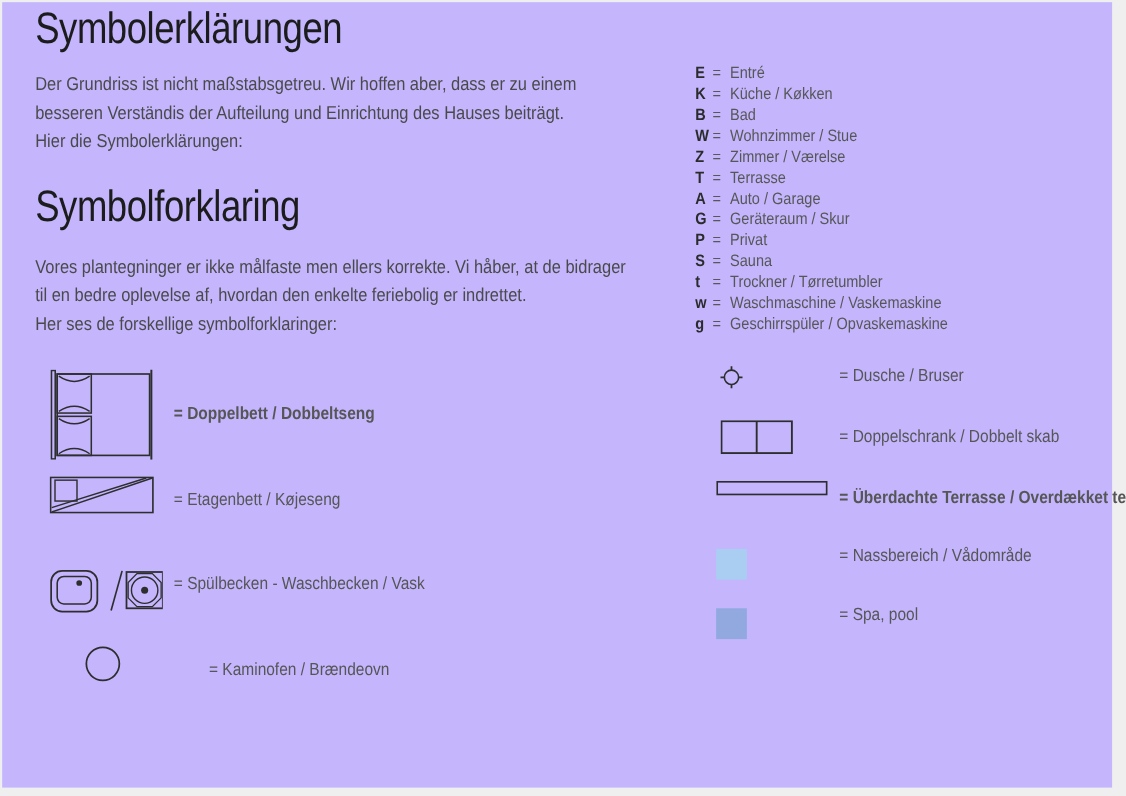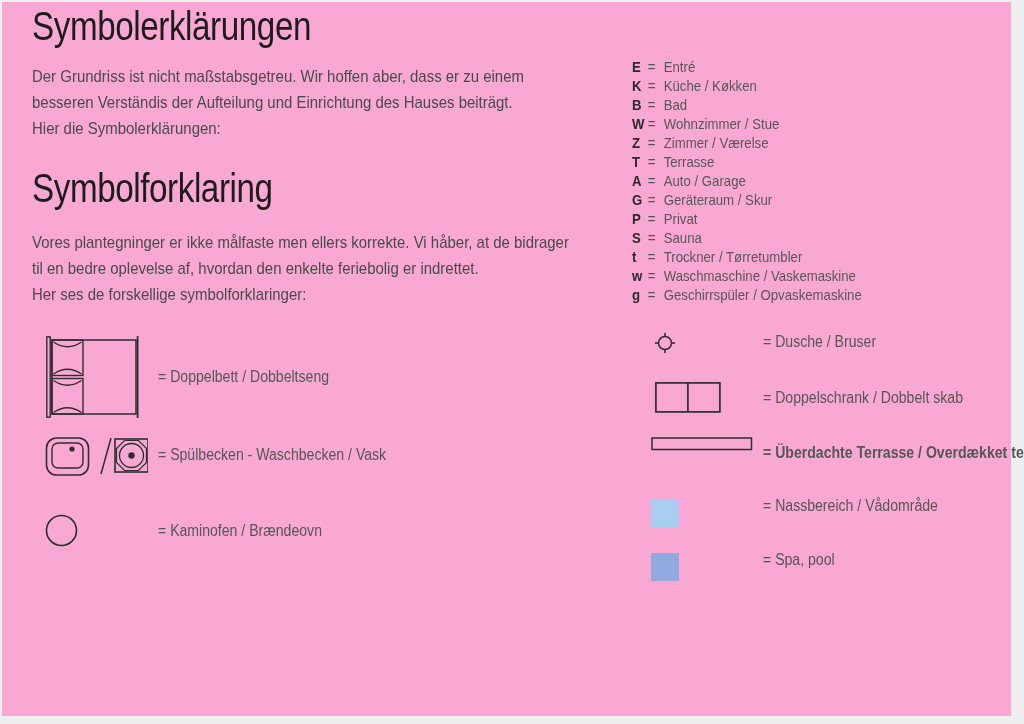--- a/index.html
+++ b/index.html
@@ -1,17 +1,17 @@
 <!DOCTYPE html>
 <html><head>
 <meta charset="utf-8">
 <style>
   html,body{margin:0;padding:0;width:1024px;height:724px;overflow:hidden;
     background:#efefef;font-family:"Liberation Sans","DejaVu Sans",sans-serif;}
-  .page{position:absolute;left:2px;top:2px;width:1009px;height:714px;background:#f9a8d4;}
+  .page{position:absolute;left:2px;top:2px;width:1009px;height:714px;background:#c4b5fd;}
 
   
   .h1{position:absolute;left:30px;font-size:40px;font-weight:400;color:#1c1c1c;
     letter-spacing:-0.5px;white-space:nowrap;transform:scaleX(0.83);transform-origin:0 0;}
   #title-de{top:2px;}
   #title-da{top:164px;}
   .intro{position:absolute;left:30px;font-size:17px;line-height:26px;color:#4a4a4a;
     white-space:pre-line;transform:scaleX(0.88);transform-origin:0 0;}
   #intro-de{top:62px;}
   #intro-da{top:228px;}
@@ -25,21 +25,21 @@
 
   
   .sym-col{position:absolute;top:0;left:16px;width:100%;height:100%;}
   .sym-row{position:absolute;}
   .sym{position:absolute;left:0;top:0;line-height:0;}
   .slabel{position:absolute;top:50%;transform:translateY(-50%) scaleX(0.88);
     transform-origin:0 50%;font-size:16px;color:#565656;white-space:nowrap;}
 
   .left-rows .sym-row{left:27px;width:560px;}
   .left-rows .slabel{left:113px;}
-  .left-rows .sym-row:nth-of-type(1){top:334px;height:82px;}
+  .left-rows .sym-row:nth-of-type(1){top:334px;height:82px;font-weight:bold;}
   .left-rows .sym-row:nth-of-type(2){top:431px;height:44px;}
   .left-rows .sym-row:nth-of-type(3){top:512px;height:34px;}
   .left-rows .sym-row:nth-of-type(4){top:585px;height:46px;margin-left:32px;}
   .left-rows .sym-row:nth-of-type(5){top:673px;height:31px;}
 
   .right-rows .sym-row{left:633px;width:385px;}
   .right-rows .slabel{left:112px;}
   .right-rows .sym-row:nth-of-type(1){top:330px;height:20px;}
   .right-rows .sym-row:nth-of-type(2){top:380px;height:31px;}
   .right-rows .sym-row:nth-of-type(3){top:435px;height:31px;font-weight:bold;}
@@ -154,20 +154,31 @@
             <path d="M8.5,38 Q22.5,28.5 36.5,38" stroke-width="1.3"></path>
             <rect x="7" y="42.5" width="31" height="35.5" stroke-width="1.4"></rect>
             <path d="M8.5,44.5 Q22.5,54 36.5,44.5" stroke-width="1.3"></path>
             <path d="M8.5,76.5 Q22.5,67 36.5,76.5" stroke-width="1.3"></path>
           </svg>
         </span>
         <span class="slabel">= Doppelbett / Dobbeltseng</span>
       </div>
       <div class="sym-row">
         <span class="sym">
+          <svg width="95" height="34" viewBox="0 0 95 34">
+            <rect x="1" y="1" width="93" height="32" stroke-width="1.5"></rect>
+            <rect x="5" y="3.5" width="20" height="19" stroke-width="1.3"></rect>
+            <line x1="2" y1="32.5" x2="93.5" y2="1.5" stroke-width="1.3"></line>
+            <line x1="2" y1="28.5" x2="88" y2="1.5" stroke-width="1.3"></line>
+          </svg>
+        </span>
+        <span class="slabel">= Etagenbett / Køjeseng</span>
+      </div>
+      <div class="sym-row">
+        <span class="sym">
           <svg width="103" height="46" viewBox="0 0 103 46">
             <rect x="1.5" y="5" width="42" height="37" rx="10" stroke-width="1.6"></rect>
             <rect x="7" y="10" width="31" height="25" rx="6" stroke-width="1.4"></rect>
             <circle class="dot" cx="27" cy="16" r="2.6"></circle>
             <line x1="56" y1="41" x2="66" y2="5" stroke-width="1.5"></line>
             <rect x="70" y="6" width="33" height="33" stroke-width="1.6"></rect>
             <polygon points="79.5,7.5 93.5,7.5 101.5,15.5 101.5,29.5 93.5,37.5 79.5,37.5 71.5,29.5 71.5,15.5" stroke-width="1.2"></polygon>
             <circle cx="86.5" cy="22.5" r="12" stroke-width="1.3"></circle>
             <circle class="dot" cx="86.5" cy="22.5" r="3.2"></circle>
           </svg>

